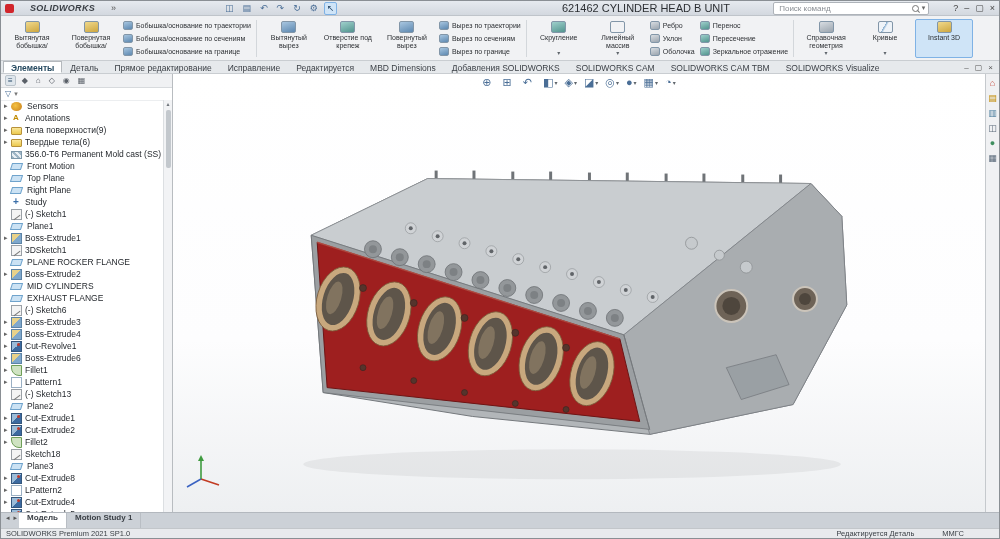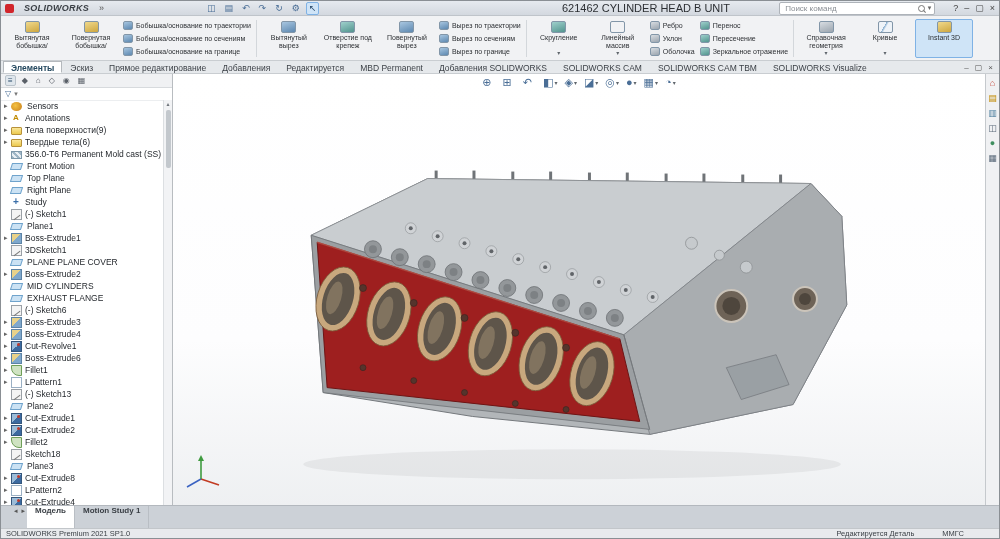--- a/index.html
+++ b/index.html
@@ -1,20 +1,20 @@
 <!DOCTYPE html>
 <html><head>
 <meta charset="utf-8">
 <style>
   html,body{margin:0;padding:0;}
   body{width:1000px;height:539px;font-family:"Liberation Sans","DejaVu Sans",sans-serif;color:#222;-webkit-font-smoothing:antialiased;}
   #app{position:relative;width:1000px;height:539px;background:#fff;overflow:hidden;border:1px solid #8a8f94;box-sizing:border-box;}
 
   
-  .titlebar{position:absolute;top:0;left:0;right:0;height:15px;background:linear-gradient(#e6eaef,#d3d8df);border-bottom:1px solid #bfc4ca;display:flex;align-items:center;padding:0 4px;gap:10px;box-sizing:border-box;}
+  .titlebar{position:absolute;top:0;left:0;right:0;height:15px;background:linear-gradient(#e6eaef,#d3d8df);border-bottom:1px solid #bfc4ca;display:flex;align-items:center;padding:0 4px;gap:16px;box-sizing:border-box;}
   .logo-mark{width:9px;height:9px;background:#d1252b;border-radius:2px;flex:0 0 9px;}
   .logo-text{font-size:9px;font-weight:bold;font-style:italic;color:#3a3f45;letter-spacing:.3px;}
   .menus{display:flex;gap:1px;margin-left:6px;}
   .menu-item{font-size:9px;padding:0 5px;color:#222;cursor:default;}
   .menu-overflow{font-size:9px;color:#555;}
   .qat{display:flex;gap:3px;margin-left:90px;align-items:center;}
   .qat-btn{font-size:9px;line-height:11px;color:#4a6e96;padding:0 2px;border:1px solid transparent;}
   .qat-btn.active{background:#cfe4f7;border:1px solid #7fb2e5;border-radius:2px;color:#2a4a6a;}
   .doc-title{position:absolute;left:645px;transform:translateX(-50%);font-size:11px;color:#2c2f33;white-space:nowrap;}
   .search{margin-left:auto;display:flex;align-items:center;background:#fff;border:1px solid #aeb3b9;border-radius:2px;height:11px;width:148px;padding:0 3px;gap:3px;}
@@ -97,21 +97,21 @@
   
   .taskpane{position:absolute;top:73px;right:0;width:14px;bottom:21px;background:#f0f1f3;border-left:1px solid #c5c9cd;display:flex;flex-direction:column;align-items:center;gap:4px;padding-top:4px;box-sizing:border-box;}
   .tp-icon{font-size:9px;line-height:11px;}
   .c-red{color:#c0392b;}
   .c-amber{color:#c08a00;}
   .c-blue{color:#4f81a0;}
   .c-slate{color:#5a6a7a;}
   .c-green{color:#3f8f5f;}
 
   
-  .bottombar{position:absolute;left:0;right:0;bottom:10px;height:23px;background:#ccd1d7;border-top:1px solid #b3b8be;display:flex;align-items:stretch;padding-left:11px;box-sizing:border-box;}
+  .bottombar{position:absolute;left:0;right:0;bottom:10px;height:16px;background:#ccd1d7;border-top:1px solid #b3b8be;display:flex;align-items:stretch;padding-left:3px;box-sizing:border-box;}
   .bb-nav{font-size:7px;color:#555;line-height:10px;padding:0 2px;}
   .bb-tabs{display:flex;}
   .bb-tab{font-size:8px;line-height:10px;padding:0 8px;color:#3a3f45;border-right:1px solid #b9bec4;font-weight:bold;}
   .bb-tab.active{background:#fff;font-weight:bold;}
   .statusbar{position:absolute;left:0;right:0;bottom:0;height:10px;background:#e8eaed;border-top:1px solid #c2c6ca;display:flex;align-items:flex-start;font-size:7.5px;color:#3a3f45;padding:0 5px;box-sizing:border-box;margin-top:36px;}
   .sb-right{margin-left:auto;display:flex;gap:28px;padding-right:30px;}
 </style>
 </head>
 <body>
 
@@ -278,25 +278,25 @@
             <span class="caret" style="visibility: hidden;">▾</span>
           </div>
         </div>
     </div>
   </div>
 
   <div class="tabbar">
     <div style="display:flex">
 
     <span class="tab active">Элементы</span>
-        <span class="tab">Эскиз</span>
+        <span class="tab">Деталь</span>
         <span class="tab">Прямое редактирование</span>
-        <span class="tab">Добавления</span>
+        <span class="tab">Исправление</span>
         <span class="tab">Редактируется</span>
-        <span class="tab">MBD Permanent</span>
+        <span class="tab">MBD Dimensions</span>
         <span class="tab">Добавления SOLIDWORKS</span>
         <span class="tab">SOLIDWORKS CAM</span>
         <span class="tab">SOLIDWORKS CAM TBM</span>
         <span class="tab">SOLIDWORKS Visualize</span>
       </div>
     <div class="tabbar-icons">
 
     <span>–</span>
         <span>▢</span>
         <span>×</span>
@@ -380,21 +380,21 @@
           <span class="lbl">Boss-Extrude1</span>
         </div>
         <div class="tree-item">
           <span class="arrow" style="visibility: hidden;">▸</span>
           <span class="ti ti-sketch"></span>
           <span class="lbl">3DSketch1</span>
         </div>
         <div class="tree-item">
           <span class="arrow" style="visibility: hidden;">▸</span>
           <span class="ti ti-plane"></span>
-          <span class="lbl">PLANE PLANE COVER</span>
+          <span class="lbl">PLANE ROCKER FLANGE</span>
         </div>
         <div class="tree-item">
           <span class="arrow">▸</span>
           <span class="ti ti-boss"></span>
           <span class="lbl">Boss-Extrude2</span>
         </div>
         <div class="tree-item">
           <span class="arrow" style="visibility: hidden;">▸</span>
           <span class="ti ti-plane"></span>
           <span class="lbl">MID CYLINDERS</span>

